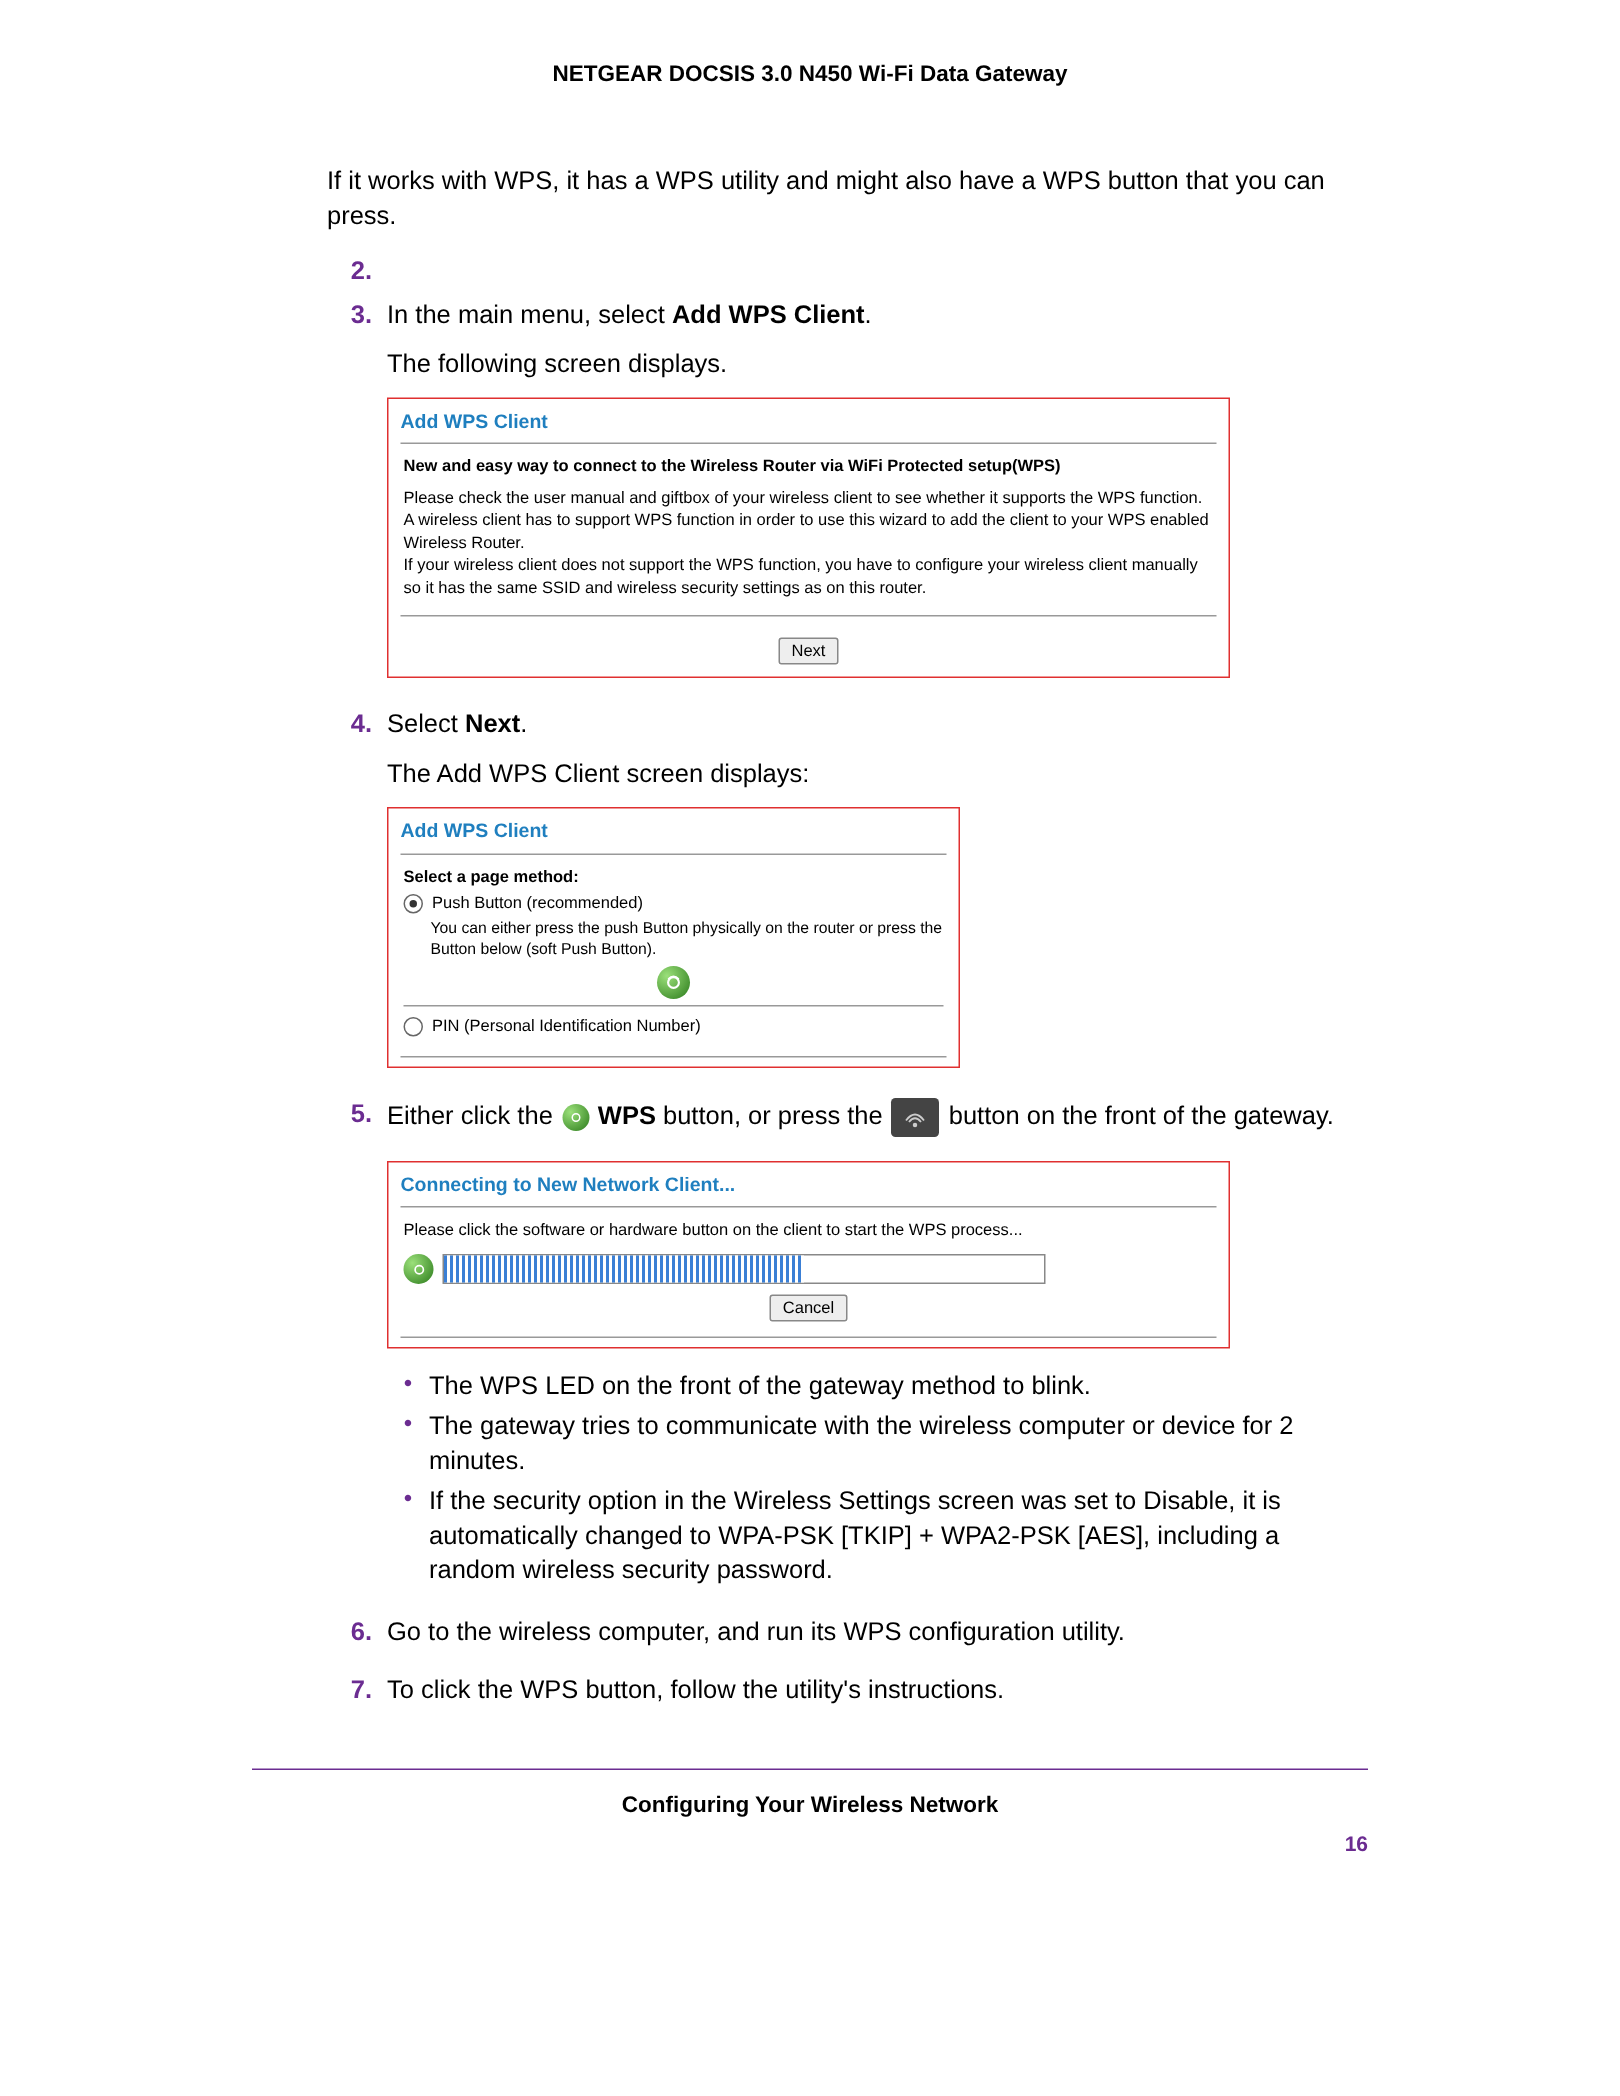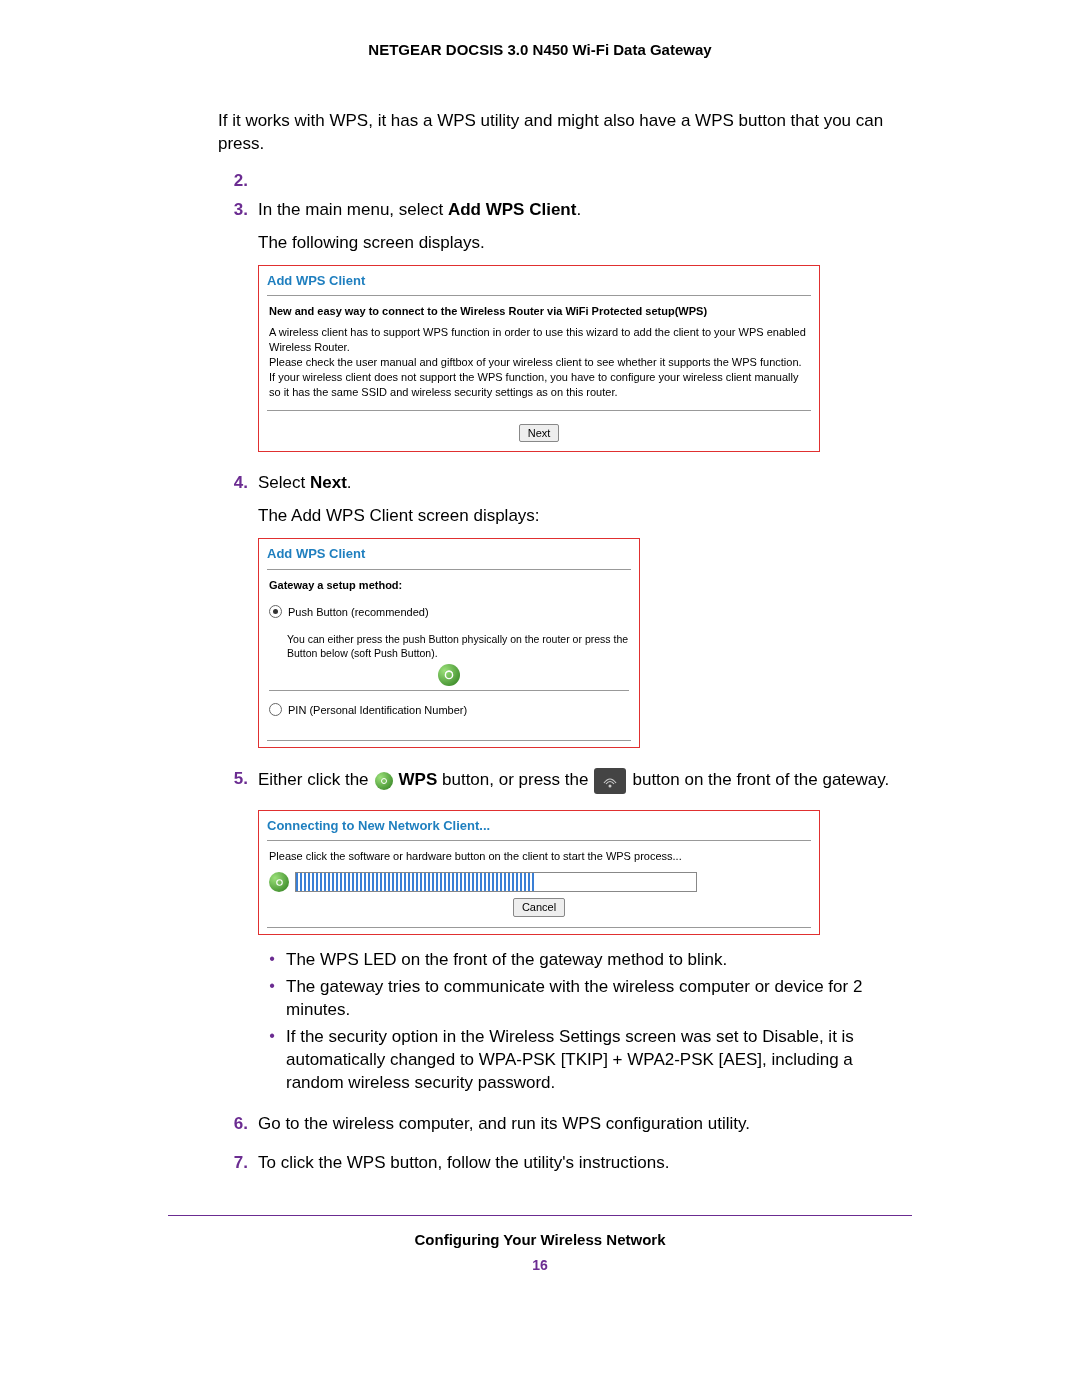--- a/index.html
+++ b/index.html
@@ -79,22 +79,23 @@
     font-size: 11px;
     padding: 1px 8px;
     border: 1px solid #888;
     border-radius: 2px;
     background: #eee;
     display: inline-block;
   }
   .center { text-align: center; }
   .radio-row {
     display:flex;
+    align-items:center;
     gap:6px;
-    margin:12px 0;
+    margin:2px 0;
   }
   .radio {
     width:11px;height:11px;border:1px solid #666;border-radius:50%;display:inline-flex;align-items:center;justify-content:center;
   }
   .radio .dot{width:5px;height:5px;background:#333;border-radius:50%;}
   .wps-circle {
     width:22px;height:22px;border-radius:50%;background:radial-gradient(circle at 30% 30%,#9be07a,#2a7a1a);
     display:inline-flex;align-items:center;justify-content:center;color:#fff;font-size:10px;font-weight:bold;
   }
   .front-btn {
@@ -106,21 +107,21 @@
   }
   .progress .stripes{
     position:absolute;left:0;top:0;bottom:0;width:60%;
     background:repeating-linear-gradient(90deg,#3a7fd5 0 2px,#fff 2px 4px);
   }
   .bullets {list-style:none;padding:0;margin:8px 0 12px 0;}
   .bullets li{display:flex;margin:4px 0;}
   .bullets .dot{color:#6b2c91;font-size:16px;width:28px;flex:0 0 28px;text-align:center;line-height:1.2;}
   .footer-rule{border:0;border-top:1px solid #6b2c91;margin:30px 0 14px 0;}
   .footer-title{text-align:center;font-weight:bold;font-size:15px;margin-bottom:6px;}
-  .footer-page{text-align:center;color:#6b2c91;font-weight:bold;font-size:14px;}
+  .footer-page{text-align:right;color:#6b2c91;font-weight:bold;font-size:14px;}
   .inline-center{display:inline-flex;align-items:center;gap:6px;}
 </style>
 </head>
 <body>
 
 <div class="page">
   <div class="header">NETGEAR DOCSIS 3.0 N450 Wi-Fi Data Gateway</div>
 
   <div class="content">
     <p class="intro-para" style="">If it works with WPS, it has a WPS utility and might also have a WPS button that you can press.</p>
@@ -137,22 +138,22 @@
         <p>
           <span>In the main menu, select </span><span class="bold">Add WPS Client</span><span>.</span>
         </p>
         <p>The following screen displays.</p>
 
         <div class="shot shot1">
           <div class="shot-title">Add WPS Client</div>
           <hr class="shot-hr">
           <div class="shot-body">
             <div class="bold" style="margin-bottom:6px;">New and easy way to connect to the Wireless Router via WiFi Protected setup(WPS)</div>
+            <div>Please check the user manual and giftbox of your wireless client to see whether it supports the WPS function.</div>
             <div>A wireless client has to support WPS function in order to use this wizard to add the client to your WPS enabled Wireless Router.</div>
-            <div>Please check the user manual and giftbox of your wireless client to see whether it supports the WPS function.</div>
             <div>If your wireless client does not support the WPS function, you have to configure your wireless client manually so it has the same SSID and wireless security settings as on this router.</div>
           </div>
           <hr class="shot-hr">
           <div class="center" style="padding:4px 0 8px 0;">
             <span class="small-btn">Next</span>
           </div>
         </div>
       </div>
     </div>
 
@@ -161,21 +162,21 @@
       <div class="step-body">
         <p>
           <span>Select </span><span class="bold">Next</span><span>.</span>
         </p>
         <p>The Add WPS Client screen displays:</p>
 
         <div class="shot shot2">
           <div class="shot-title">Add WPS Client</div>
           <hr class="shot-hr">
           <div class="shot-body">
-            <div class="bold">Gateway a setup method:</div>
+            <div class="bold">Select a page method:</div>
             <div class="radio-row">
               <span class="radio">
                   <span class="dot"></span>
                 </span>
               <span>Push Button (recommended)</span>
             </div>
             <div style="margin-left:18px;font-size:10.5px;">You can either press the push Button physically on the router or press the Button below (soft Push Button).</div>
             <div class="center" style="margin:4px 0;">
               <span class="wps-circle">
                 <svg viewBox="0 0 10 10" width="12" height="12">

